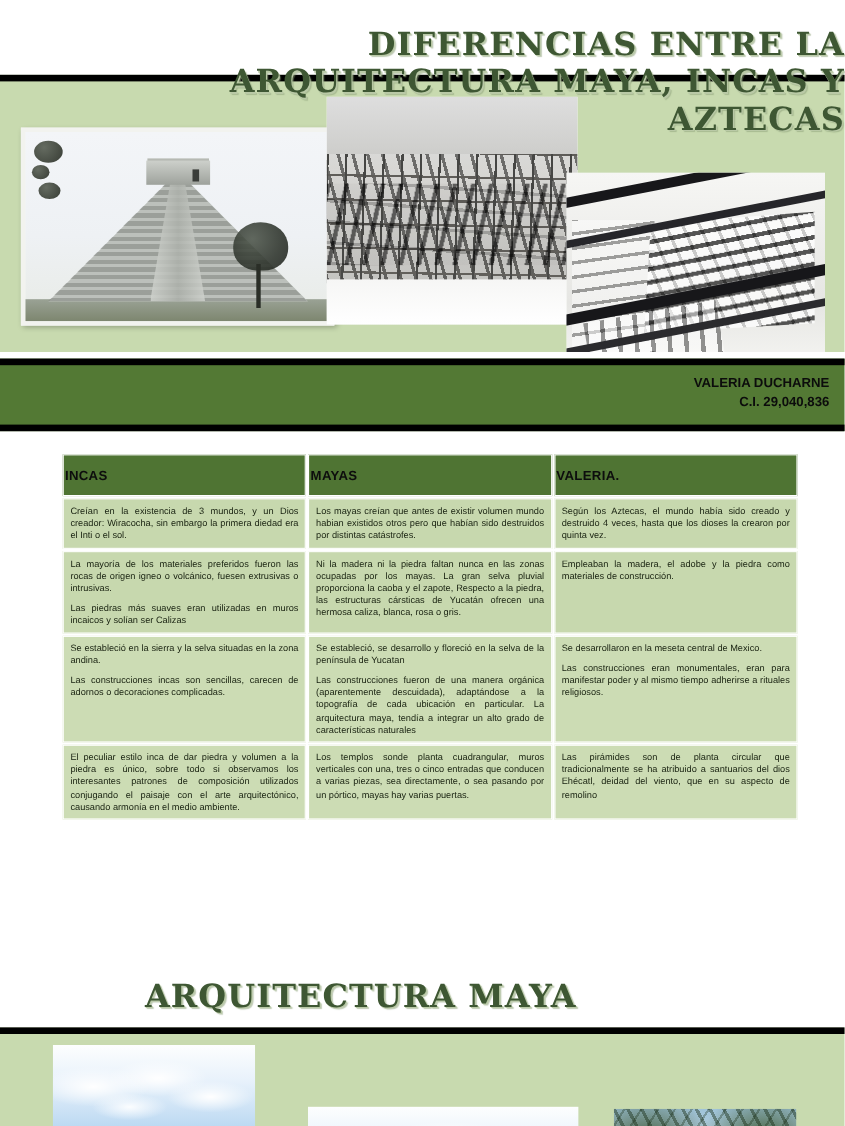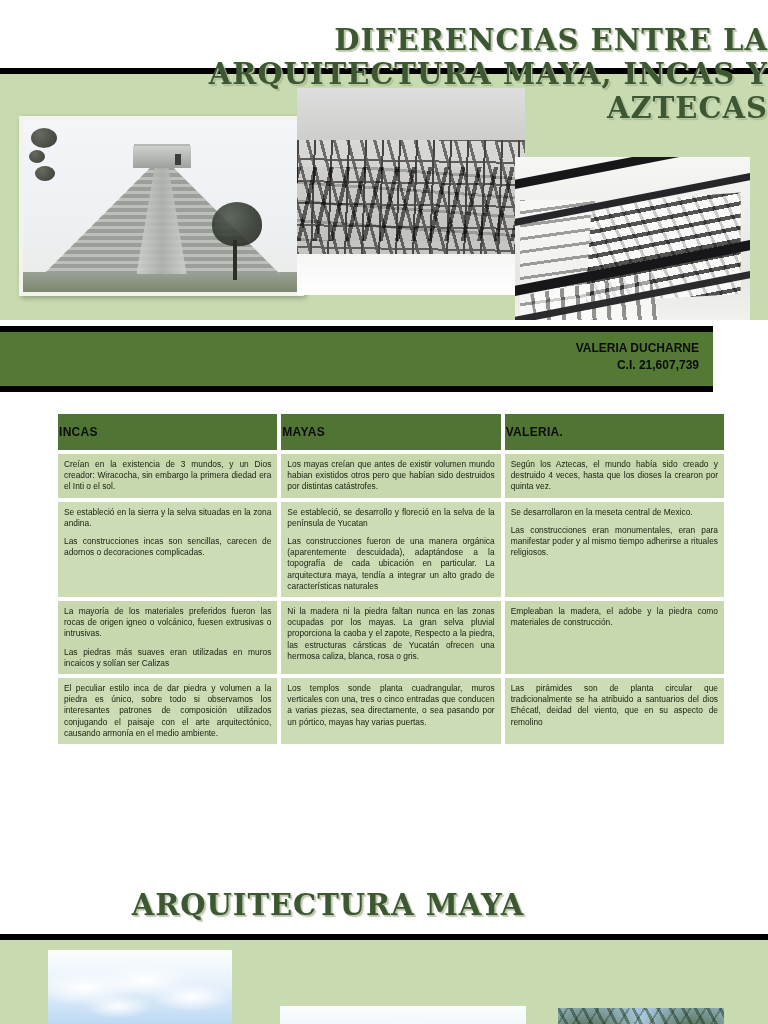--- a/index.html
+++ b/index.html
@@ -222,21 +222,21 @@
     background:
       repeating-linear-gradient(95deg, rgba(20,20,20,.55) 0 4px, rgba(255,255,255,.6) 4px 15px);
     transform: rotate(-10deg);
     opacity:.8;
   }
 
   .author-bar {
     position: absolute;
     left: 0;
     top: 326px;
-    width: 713px;
+    width: 768px;
     height: 66px;
     background: #537934;
     border-top: 6px solid #000000;
     border-bottom: 6px solid #000000;
     box-sizing: border-box;
   }
   .author-text {
     position: absolute;
     right: 14px;
     top: 8px;
@@ -398,21 +398,21 @@
     </div>
   </div>
 
   <h1 class="title-main">DIFERENCIAS ENTRE LA
 ARQUITECTURA MAYA, INCAS Y
 AZTECAS</h1>
 
   <div class="author-bar">
     <div class="author-text">
       <div>VALERIA DUCHARNE</div>
-      <div>C.I. 21,607,739</div>
+      <div>C.I. 29,040,836</div>
     </div>
   </div>
 
 </section>
 
 <section class="slide2">
   <table class="cmp-table">
     <thead>
       <tr>
         <th>INCAS</th>
@@ -426,43 +426,43 @@
             <p>Creían en la existencia de 3 mundos, y un Dios creador: Wiracocha, sin embargo la primera diedad era el Inti o el sol.</p>
           </td>
         <td>
             <p>Los mayas creían que antes de existir volumen mundo habian existidos otros pero que habían sido destruidos por distintas catástrofes.</p>
           </td>
         <td>
             <p>Según los Aztecas, el mundo había sido creado y destruido 4 veces, hasta que los dioses la crearon por quinta vez.</p>
           </td>
       </tr>
       <tr>
+        <td>
+            <p>La mayoría de los materiales preferidos fueron las rocas de origen igneo o volcánico, fuesen extrusivas o intrusivas.</p>
+            <p>Las piedras más suaves eran utilizadas en muros incaicos y solían ser Calizas</p>
+          </td>
+        <td>
+            <p>Ni la madera ni la piedra faltan nunca en las zonas ocupadas por los mayas. La gran selva pluvial proporciona la caoba y el zapote, Respecto a la piedra, las estructuras cársticas de Yucatán ofrecen una hermosa caliza, blanca, rosa o gris.</p>
+          </td>
+        <td>
+            <p>Empleaban la madera, el adobe y la piedra como materiales de construcción.</p>
+          </td>
+      </tr>
+      <tr>
         <td class="alt">
             <p>Se estableció en la sierra y la selva situadas en la zona andina.</p>
             <p>Las construcciones incas son sencillas, carecen de adornos o decoraciones complicadas.</p>
           </td>
         <td class="alt">
             <p>Se estableció, se desarrollo y floreció en la selva de la península de Yucatan</p>
             <p>Las construcciones fueron de una manera orgánica (aparentemente descuidada), adaptándose a la topografía de cada ubicación en particular. La arquitectura maya, tendía a integrar un alto grado de características naturales</p>
           </td>
         <td class="alt">
             <p>Se desarrollaron en la meseta central de Mexico.</p>
             <p>Las construcciones eran monumentales, eran para manifestar poder y al mismo tiempo adherirse a rituales religiosos.</p>
-          </td>
-      </tr>
-      <tr>
-        <td>
-            <p>La mayoría de los materiales preferidos fueron las rocas de origen igneo o volcánico, fuesen extrusivas o intrusivas.</p>
-            <p>Las piedras más suaves eran utilizadas en muros incaicos y solían ser Calizas</p>
-          </td>
-        <td>
-            <p>Ni la madera ni la piedra faltan nunca en las zonas ocupadas por los mayas. La gran selva pluvial proporciona la caoba y el zapote, Respecto a la piedra, las estructuras cársticas de Yucatán ofrecen una hermosa caliza, blanca, rosa o gris.</p>
-          </td>
-        <td>
-            <p>Empleaban la madera, el adobe y la piedra como materiales de construcción.</p>
           </td>
       </tr>
       <tr>
         <td class="alt">
             <p>El peculiar estilo inca de dar piedra y volumen a la piedra es único, sobre todo si observamos los interesantes patrones de composición utilizados conjugando el paisaje con el arte arquitectónico, causando armonía en el medio ambiente.</p>
           </td>
         <td class="alt">
             <p>Los templos sonde planta cuadrangular, muros verticales con una, tres o cinco entradas que conducen a varias piezas, sea directamente, o sea pasando por un pórtico, mayas hay varias puertas.</p>
           </td>
         <td class="alt">

